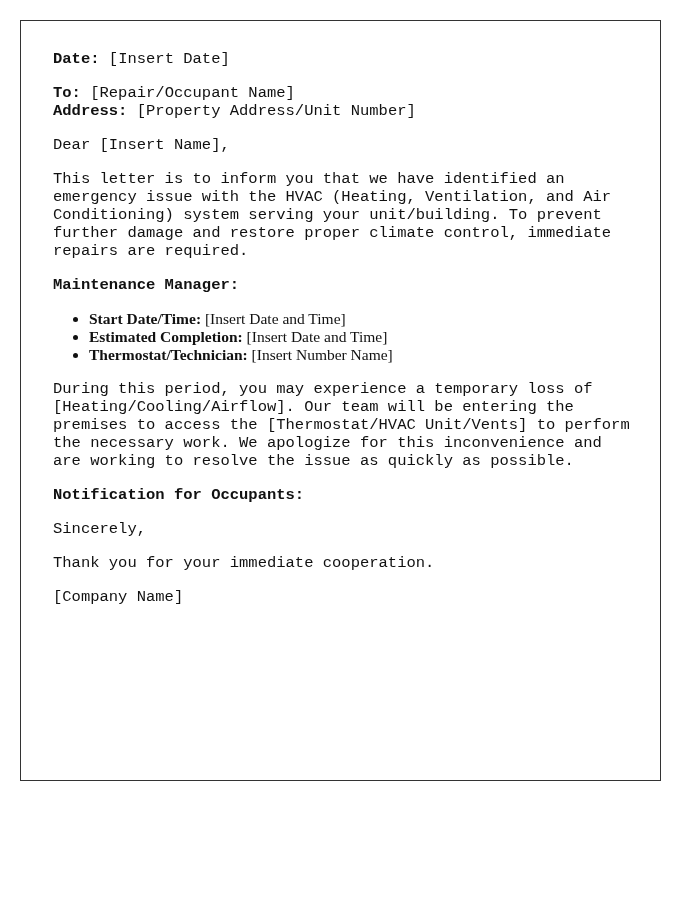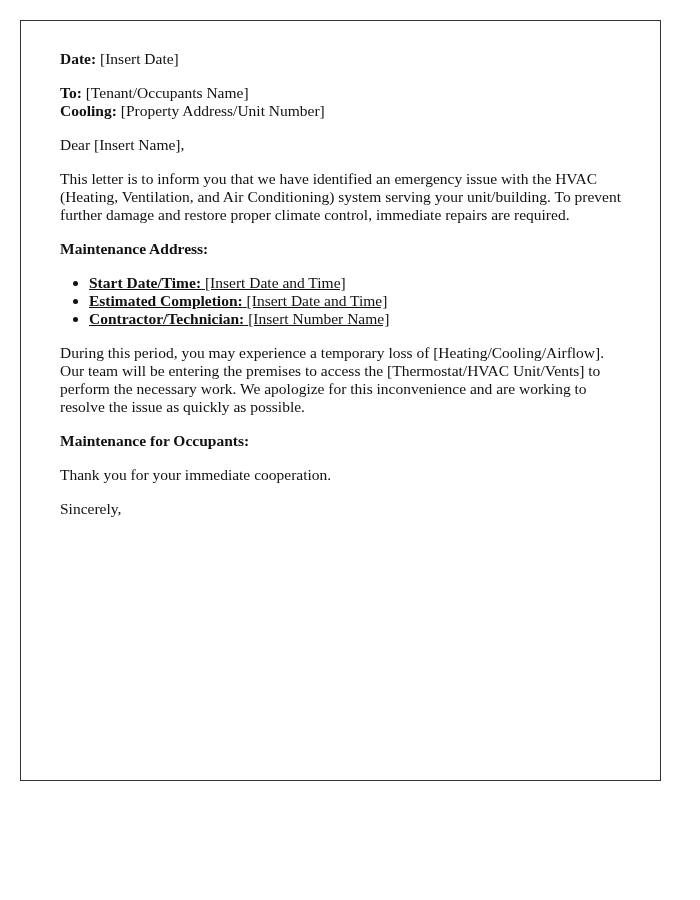--- a/index.html
+++ b/index.html
@@ -20,29 +20,29 @@
       position: absolute;
       left: 20px;
       top: 20px;
       width: 641px;
       height: 761px;
       box-sizing: border-box;
       border: 1px solid #333333;
       padding: 29px 28px 0 28px;
     }
     p {
-      margin: 0 0 16px 11px;
+      margin: 0 0 16px 4px;
+      font-family: Liberation Mono, monospace;
     }
     b, .bold {
       font-weight: bold;
     }
     ul {
       margin: 0 0 16px 0;
       padding-left: 40px;
-      text-decoration: underline;
     }
     ul li {
       margin: 0;
       padding: 0;
     }
     .line {
       display: block;
     }
   </style>
 </head>
@@ -51,56 +51,57 @@
 <div class="letter">
 
   <p>
     <b>Date:</b>
     <span>[Insert Date]</span>
   </p>
 
   <p>
     <span class="line">
       <b>To:</b>
-      <span>[Tenant/Occupants Name]</span>
+      <span>[Repair/Occupant Name]</span>
     </span>
     <span class="line">
-      <b>Cooling:</b>
+      <b>Address:</b>
       <span>[Property Address/Unit Number]</span>
     </span>
   </p>
 
 
   <p>Dear [Insert Name],</p>
 
   <p>This letter is to inform you that we have identified an emergency issue with the HVAC (Heating, Ventilation, and Air Conditioning) system serving your unit/building. To prevent further damage and restore proper climate control, immediate repairs are required.</p>
 
-  <p class="bold">Maintenance Address:</p>
+  <p class="bold">Maintenance Manager:</p>
 
   <ul>
     <li>
       <b>Start Date/Time:</b>
       <span>[Insert Date and Time]</span>
     </li>
     <li>
       <b>Estimated Completion:</b>
       <span>[Insert Date and Time]</span>
     </li>
     <li>
-      <b>Contractor/Technician:</b>
+      <b>Thermostat/Technician:</b>
       <span>[Insert Number Name]</span>
     </li>
   </ul>
 
   <p>During this period, you may experience a temporary loss of [Heating/Cooling/Airflow]. Our team will be entering the premises to access the [Thermostat/HVAC Unit/Vents] to perform the necessary work. We apologize for this inconvenience and are working to resolve the issue as quickly as possible.</p>
 
-  <p class="bold">Maintenance for Occupants:</p>
+  <p class="bold">Notification for Occupants:</p>
 
 
 
+  <p>Sincerely,</p>
+
   <p>Thank you for your immediate cooperation.</p>
 
-  <p>Sincerely,</p>
-
   <p>
+    <span class="line">[Company Name]</span>
   </p>
 
 </div>
 
 </body></html>

